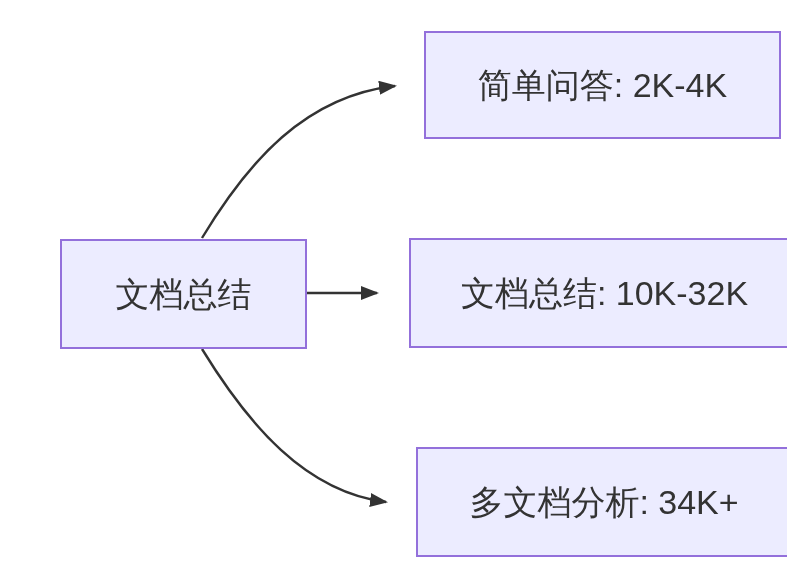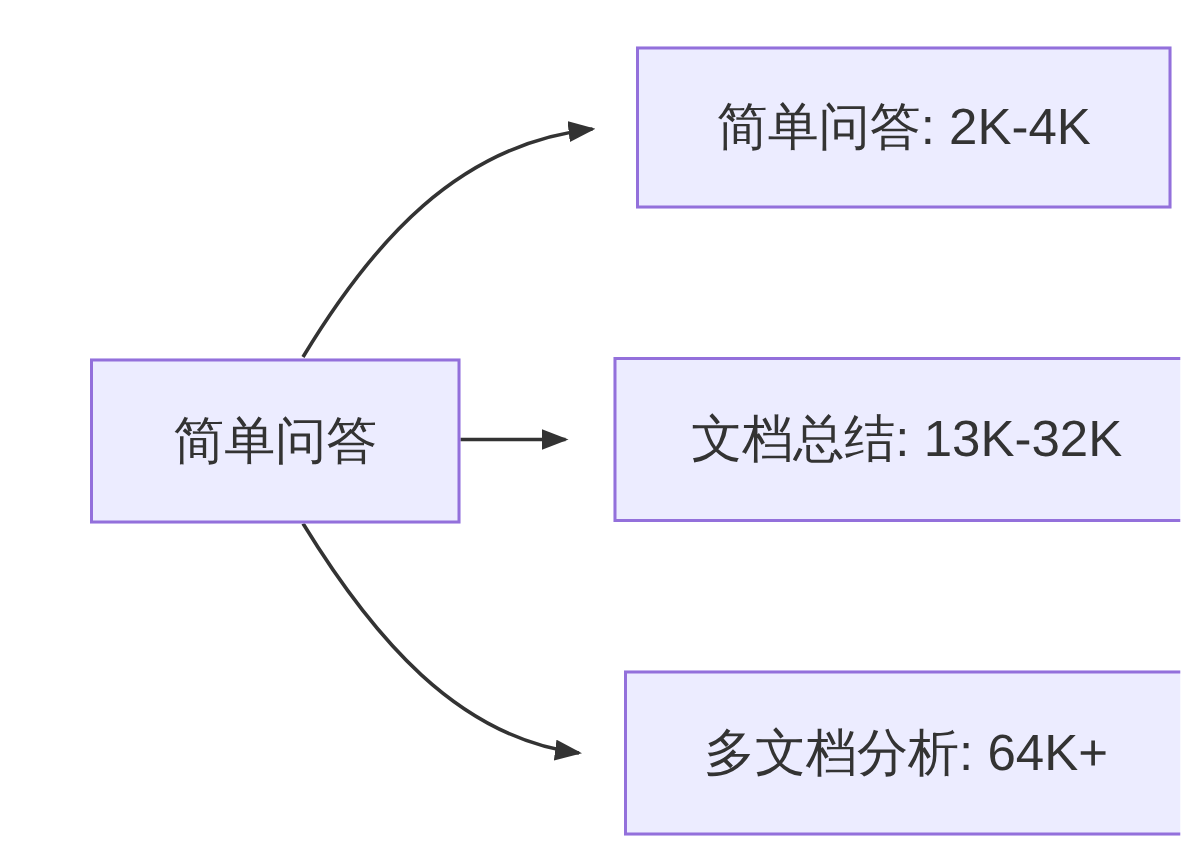--- a/index.html
+++ b/index.html
@@ -62,28 +62,28 @@
       <marker id="arrow" markerWidth="18" markerHeight="14" refX="16" refY="7" orient="auto" markerUnits="userSpaceOnUse">
         <path class="arrowhead" d="M0,0 L18,7 L0,14 Z"></path>
       </marker>
     </defs>
     <path class="edge-path" d="M 202 238 C 248 162 305 96 395 86" marker-end="url(#arrow)"></path>
     <path class="edge-path" d="M 281 293 L 377 293" marker-end="url(#arrow)"></path>
     <path class="edge-path" d="M 202 349 C 248 424 305 492 386 502" marker-end="url(#arrow)"></path>
   </svg>
 
   <div class="node node-task-type">
-    <span>简单问答</span>
+    <span>文档总结</span>
   </div>
 
   <div class="node node-simple-qa">
     <span>简单问答: 2K-4K</span>
   </div>
 
   <div class="node node-doc-summary">
-    <span>文档总结: 13K-32K</span>
+    <span>文档总结: 10K-32K</span>
   </div>
 
   <div class="node node-multi-doc">
-    <span>多文档分析: 64K+</span>
+    <span>多文档分析: 34K+</span>
   </div>
 
 </div>
 
 </body></html>

